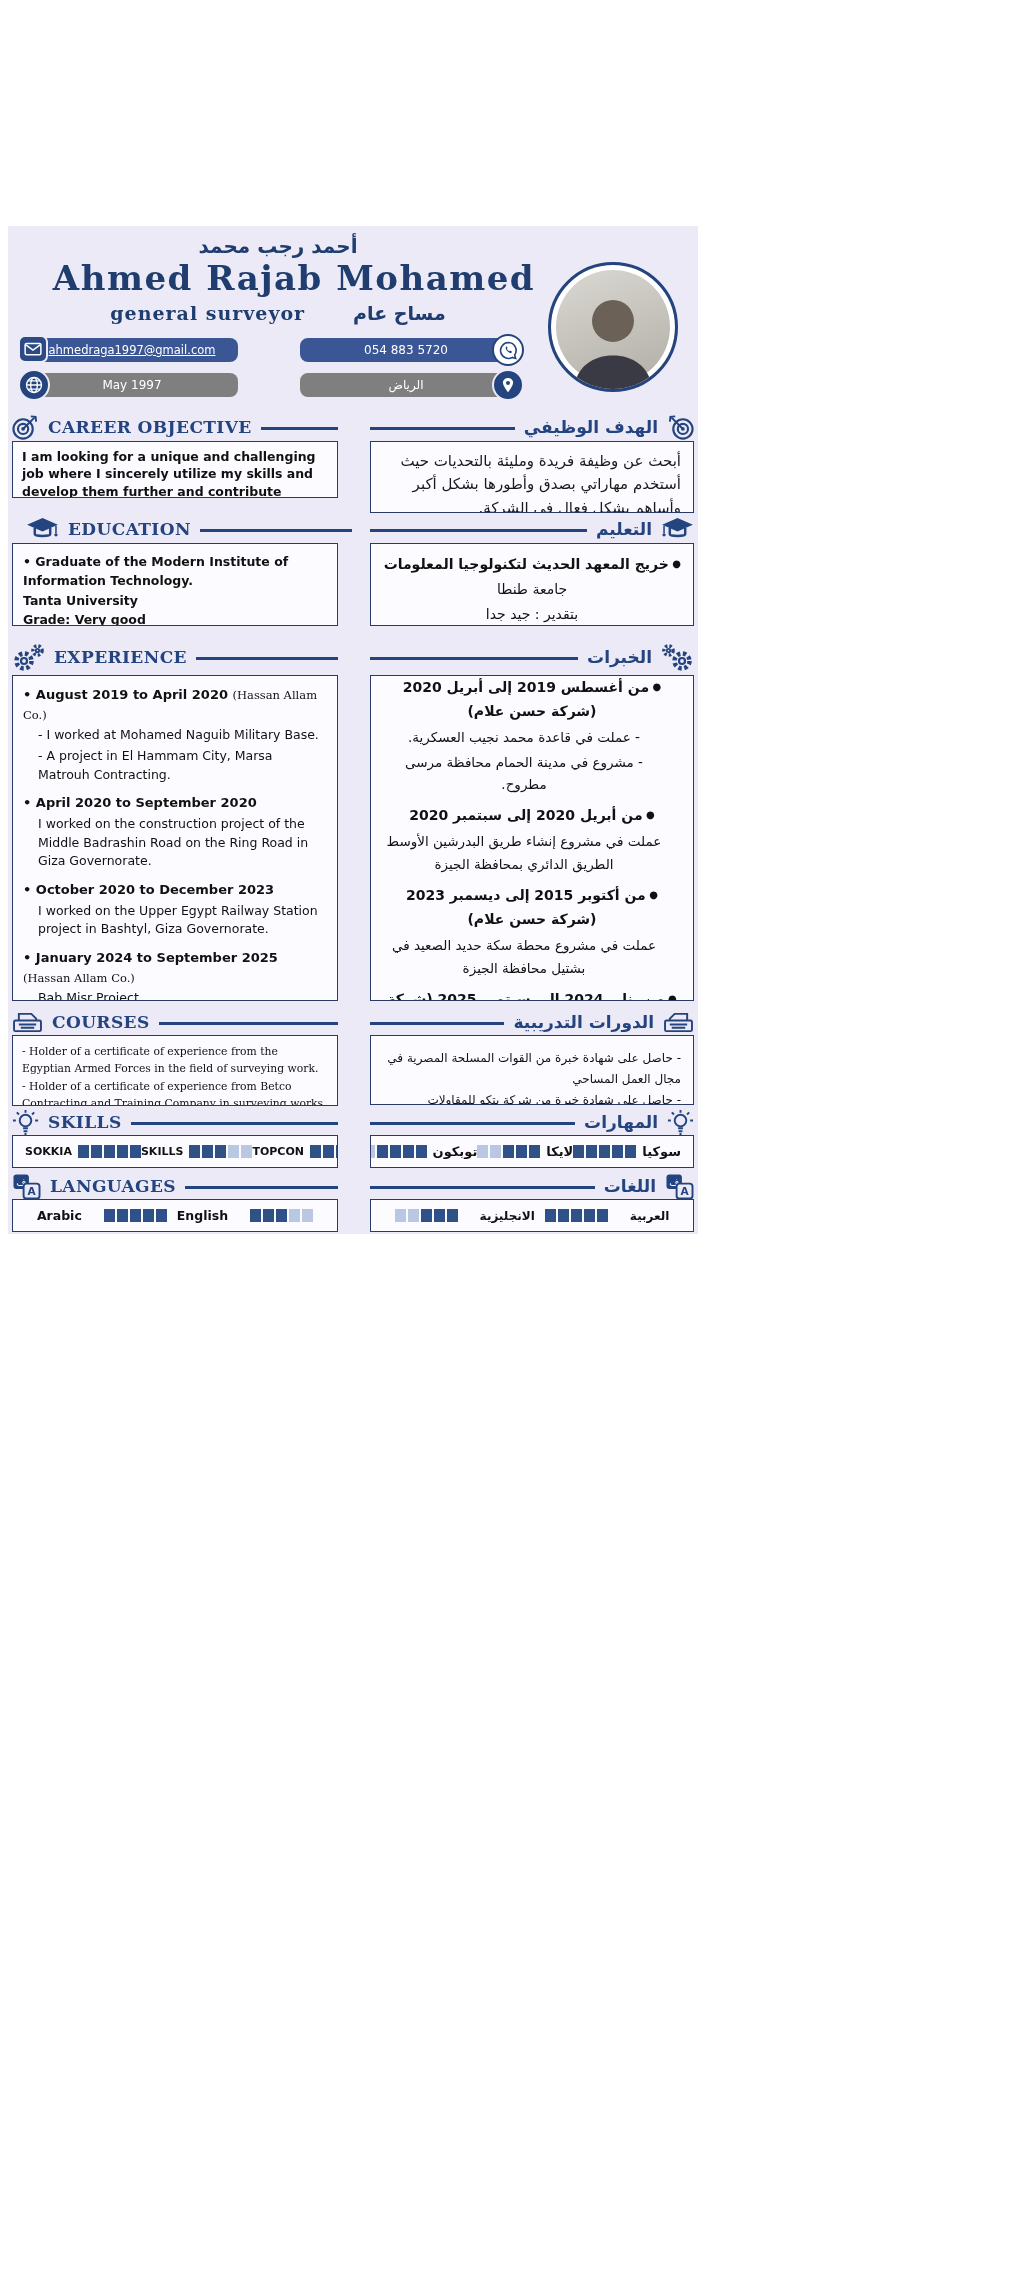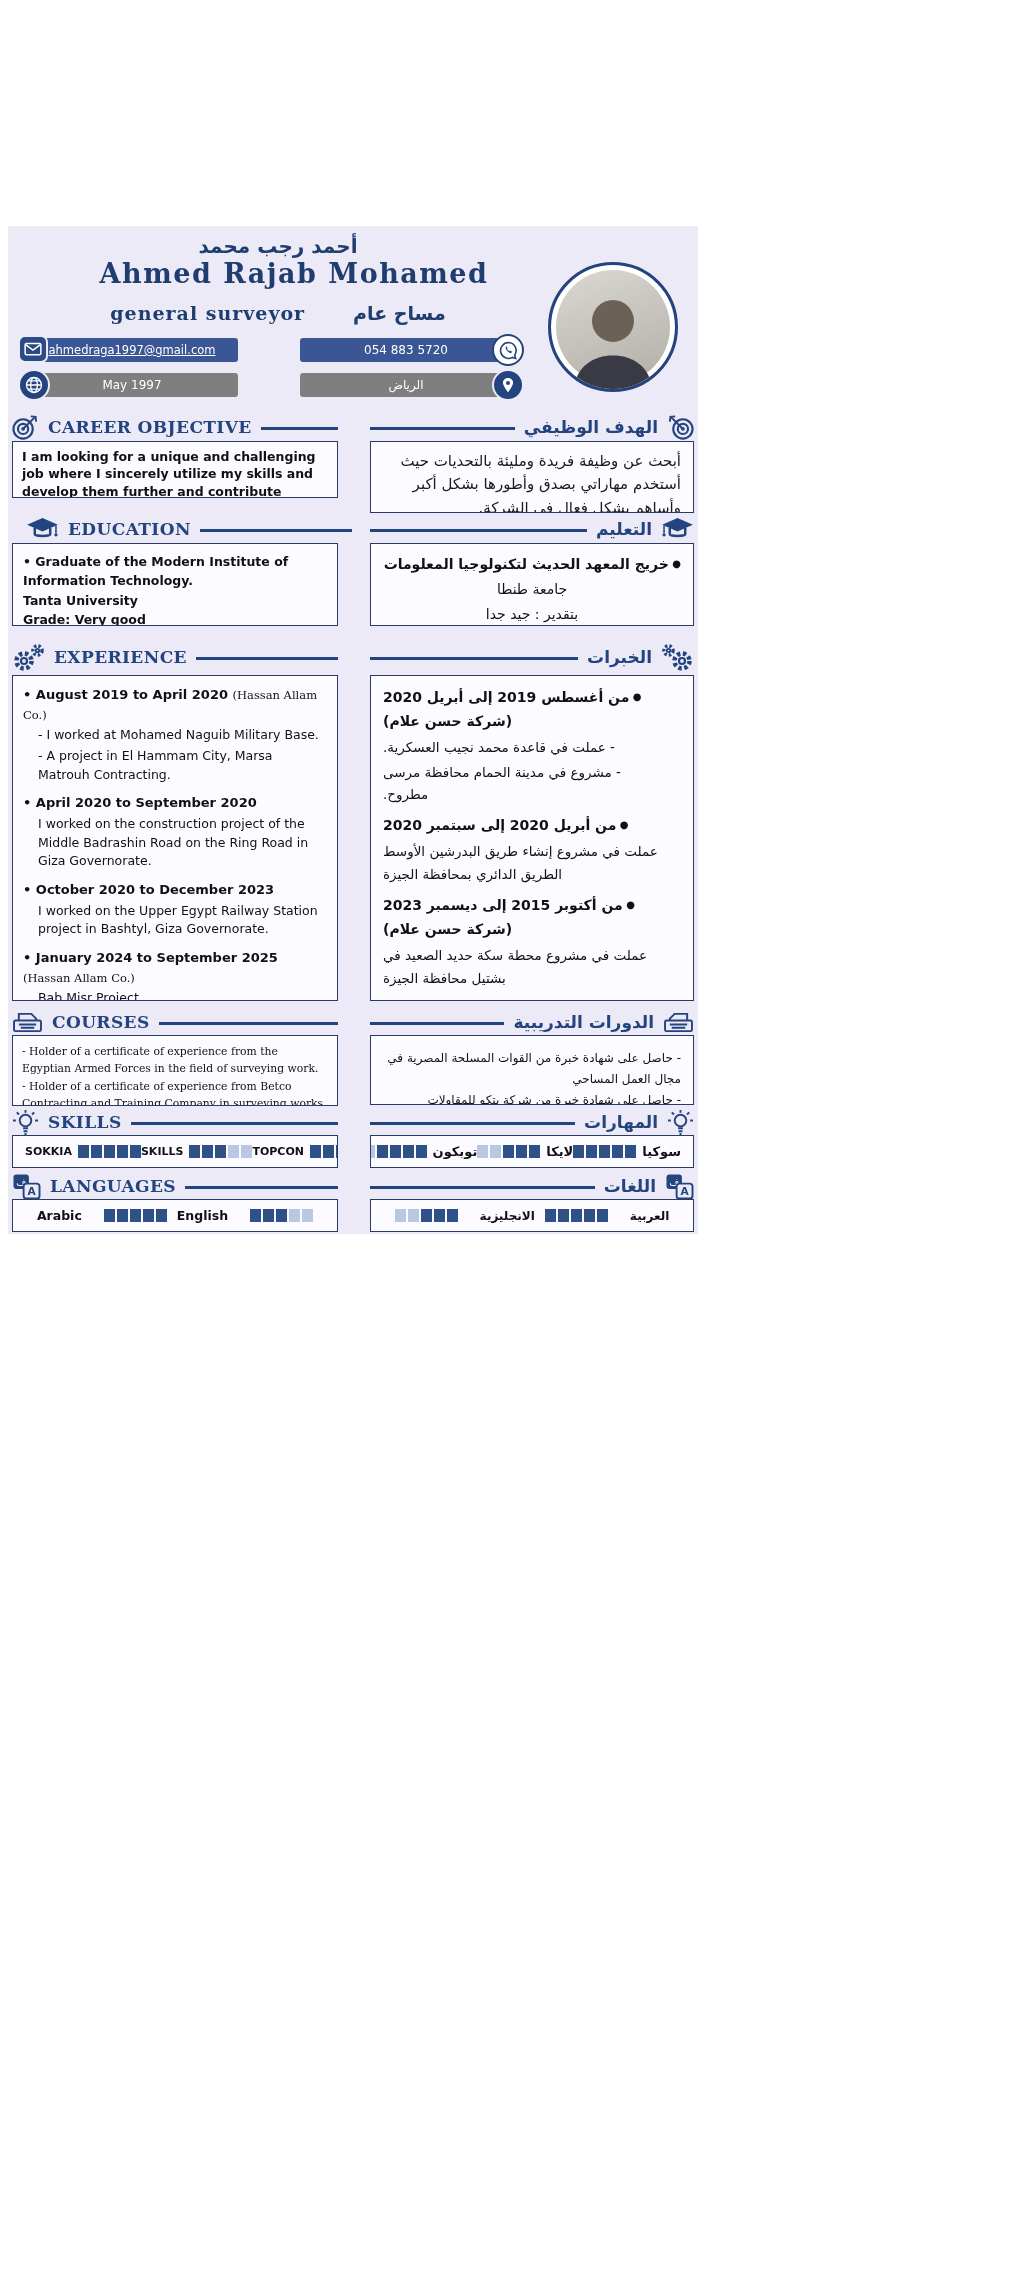--- a/index.html
+++ b/index.html
@@ -9,34 +9,34 @@
     font-family:"DejaVu Sans", sans-serif; color:#111;
   }
   #doc {
     position:absolute; left:8px; top:226px; width:690px; height:1008px;
     background:#ECEAF6; overflow:hidden;
   }
   
   .name-ar { position:absolute; top:8px; left:0; width:540px; text-align:center;
     font-size:20px; font-weight:bold; color:#1F3D6E; direction:rtl; }
   .name-en { position:absolute; top:32px; left:0; width:540px; text-align:center;
-    font-family:"DejaVu Serif", serif; font-size:27px; font-weight:bold;
+    font-family:"DejaVu Serif", serif; font-size:34px; font-weight:bold;
     color:#1F3D6E; letter-spacing:1.5px;padding-left:32px; }
   .roles { position:absolute; top:76px; left:0; width:540px; display:flex;
     justify-content:center; align-items:center; gap:48px; }
   .role-en { font-family:"DejaVu Serif", serif; font-size:19px; font-weight:bold;
     color:#1F3D6E; letter-spacing:1px; }
   .role-ar { font-size:19px; font-weight:bold; color:#1F3D6E; direction:rtl; }
 
   .photo { position:absolute; left:540px; top:36px; width:130px; height:130px;
     border-radius:50%; background:linear-gradient(160deg,#dcdad4 0%,#c3c1ba 55%,#aeaca4 100%);
     border:3px solid #24447F; box-shadow:inset 0 0 0 5px #ffffff; overflow:hidden; }
   .photo svg { position:absolute; left:0; top:14px; }
 
-  .cbar { position:absolute; height:24px; border-radius:3px; display:flex;
+  .cbar { position:absolute; height:24px; border-radius:8px; display:flex;
     align-items:center; justify-content:center; color:#fff; }
   .cbar.blue { background:#3A5694; }
   .cbar.gray { background:#7F7F7F; }
   .cbar .txt { font-size:12px; }
   .email-txt { font-size:11.5px; text-decoration:underline; cursor:pointer; }
   .ico-square { position:absolute; width:30px; height:28px; border-radius:7px;
     background:#2C4A85; display:flex; align-items:center; justify-content:center;
     border:2px solid #ECEAF6; z-index:2; }
   .ico-circle { position:absolute; width:32px; height:32px; border-radius:50%;
     background:#24447F; display:flex; align-items:center; justify-content:center;
@@ -66,21 +66,21 @@
   .edu-ar .deg { font-weight:bold; }
   .edu-ar .deg::before { content:"● "; font-size:10px; vertical-align:2px; }
   .edu-ar .mid { text-align:center; }
 
   .xp { padding:9px 10px; font-size:12.5px; line-height:1.5; }
   .xp-item { margin-bottom:9px; }
   .xp-head { font-weight:bold; font-size:13px; }
   .xp-head::before { content:"•  "; }
   .xp-co { font-family:"DejaVu Serif", serif; font-weight:normal; font-size:11.5px; }
   .xp-line { margin-left:15px; margin-top:2px; }
-  .xp-ar { padding:10px 12px; font-size:13.5px; line-height:1.7; text-align:left; }
+  .xp-ar { padding:0 12px; font-size:13.5px; line-height:1.7; text-align:center; }
   .xp-ar .xp-item { margin-bottom:8px; }
   .xp-ar .xp-head { font-size:14px; }
   .xp-ar .xp-head::before { content:"● "; font-size:10px; vertical-align:2px; }
   .xp-ar .xp-line { margin-left:0; margin-right:16px; }
 
   .courses { padding:7px 9px; font-family:"DejaVu Serif", serif; font-size:10.8px;
     line-height:1.6; }
   .courses-ar { padding:12px 12px; font-size:12px; line-height:1.75; text-align:right; }
 
   .skill-row { height:100%; display:flex; align-items:center;

